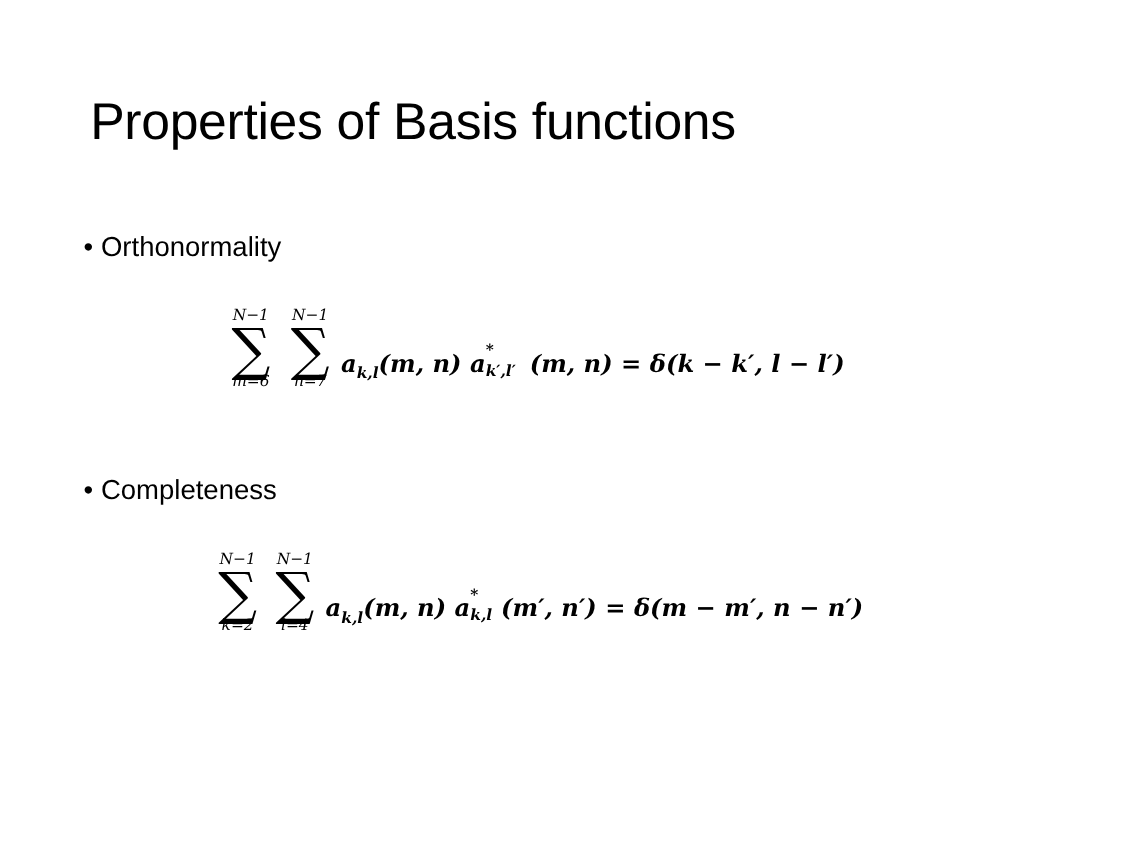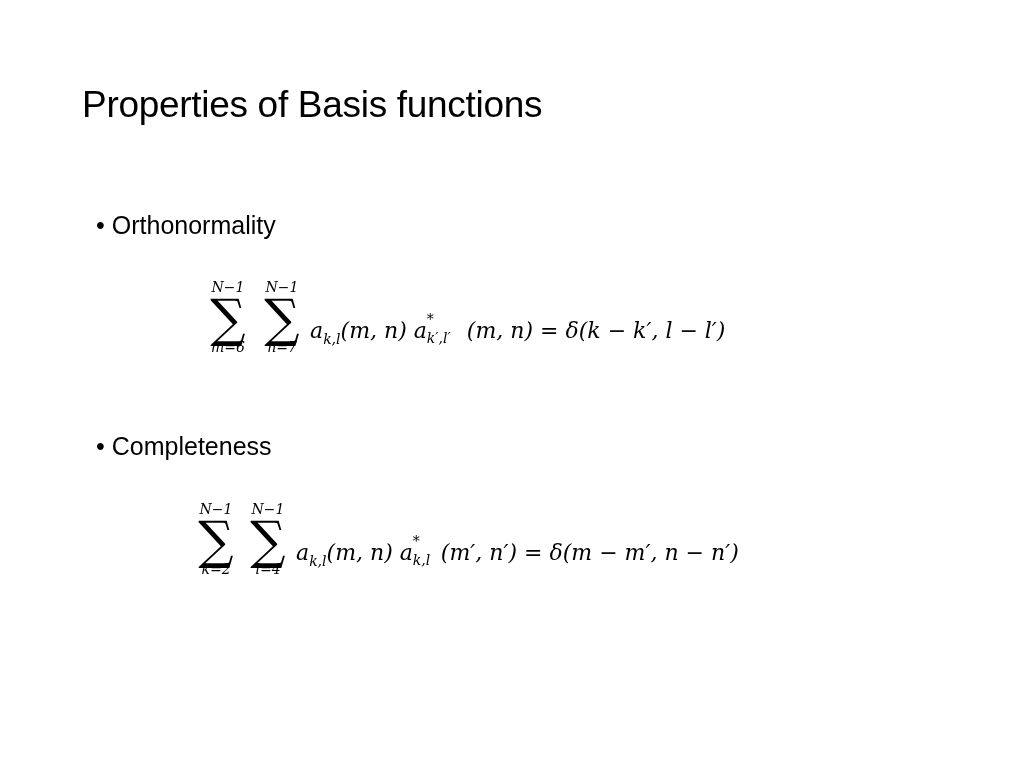--- a/index.html
+++ b/index.html
@@ -1,24 +1,24 @@
 <!DOCTYPE html>
 <html><head>
 <meta charset="utf-8">
 <style>
   html, body { margin:0; padding:0; background:#ffffff; }
   body { width:1024px; height:768px; position:relative; overflow:hidden; color:#000; }
-  .title { position:absolute; left:82px; top:86px; font-family:"Liberation Sans", sans-serif; font-size:37px; letter-spacing:-0.3px; line-height:1; }
-  .bullet { position:absolute; left:96px; font-family:"Liberation Sans", sans-serif; font-size:25px; line-height:1;text-align:right; }
+  .title { position:absolute; left:82px; top:86px; font-family:"Liberation Sans", sans-serif; font-size:47px; letter-spacing:-0.3px; line-height:1; }
+  .bullet { position:absolute; left:76px; font-family:"Liberation Sans", sans-serif; font-size:25px; line-height:1;text-align:right; }
   .bullet .dot { margin-right:7px; }
   .eq { position:absolute; font-family:"DejaVu Serif", serif; color:#000; }
   .sum { position:absolute; text-align:center; width:48px; }
   .sum .lim { font-size:14px; font-style:italic; line-height:1; display:block;text-align:center; }
   .sum .sig { font-size:52px; line-height:1; display:block; margin:-2px 0 -4px 0; transform:scaleX(0.95); }
-  .body { position:absolute; font-size:22px; white-space:nowrap; line-height:1; }
+  .body { position:absolute; font-size:22px; white-space:nowrap; line-height:1;font-weight:bold; }
   .i { font-style:italic; }
   .sub { font-size:14px; font-style:italic; vertical-align:-6px; }
   .supsub { display:inline-block; position:relative; width:40px; height:22px; vertical-align:top; }
   .supsub .sp { position:absolute; left:0; top:-8px; font-size:14px; }
   .supsub .sb { position:absolute; left:0; top:11px; font-size:14px; font-style:italic; white-space:nowrap;text-align:right; }
 </style>
 </head>
 <body>
 
 <div>

